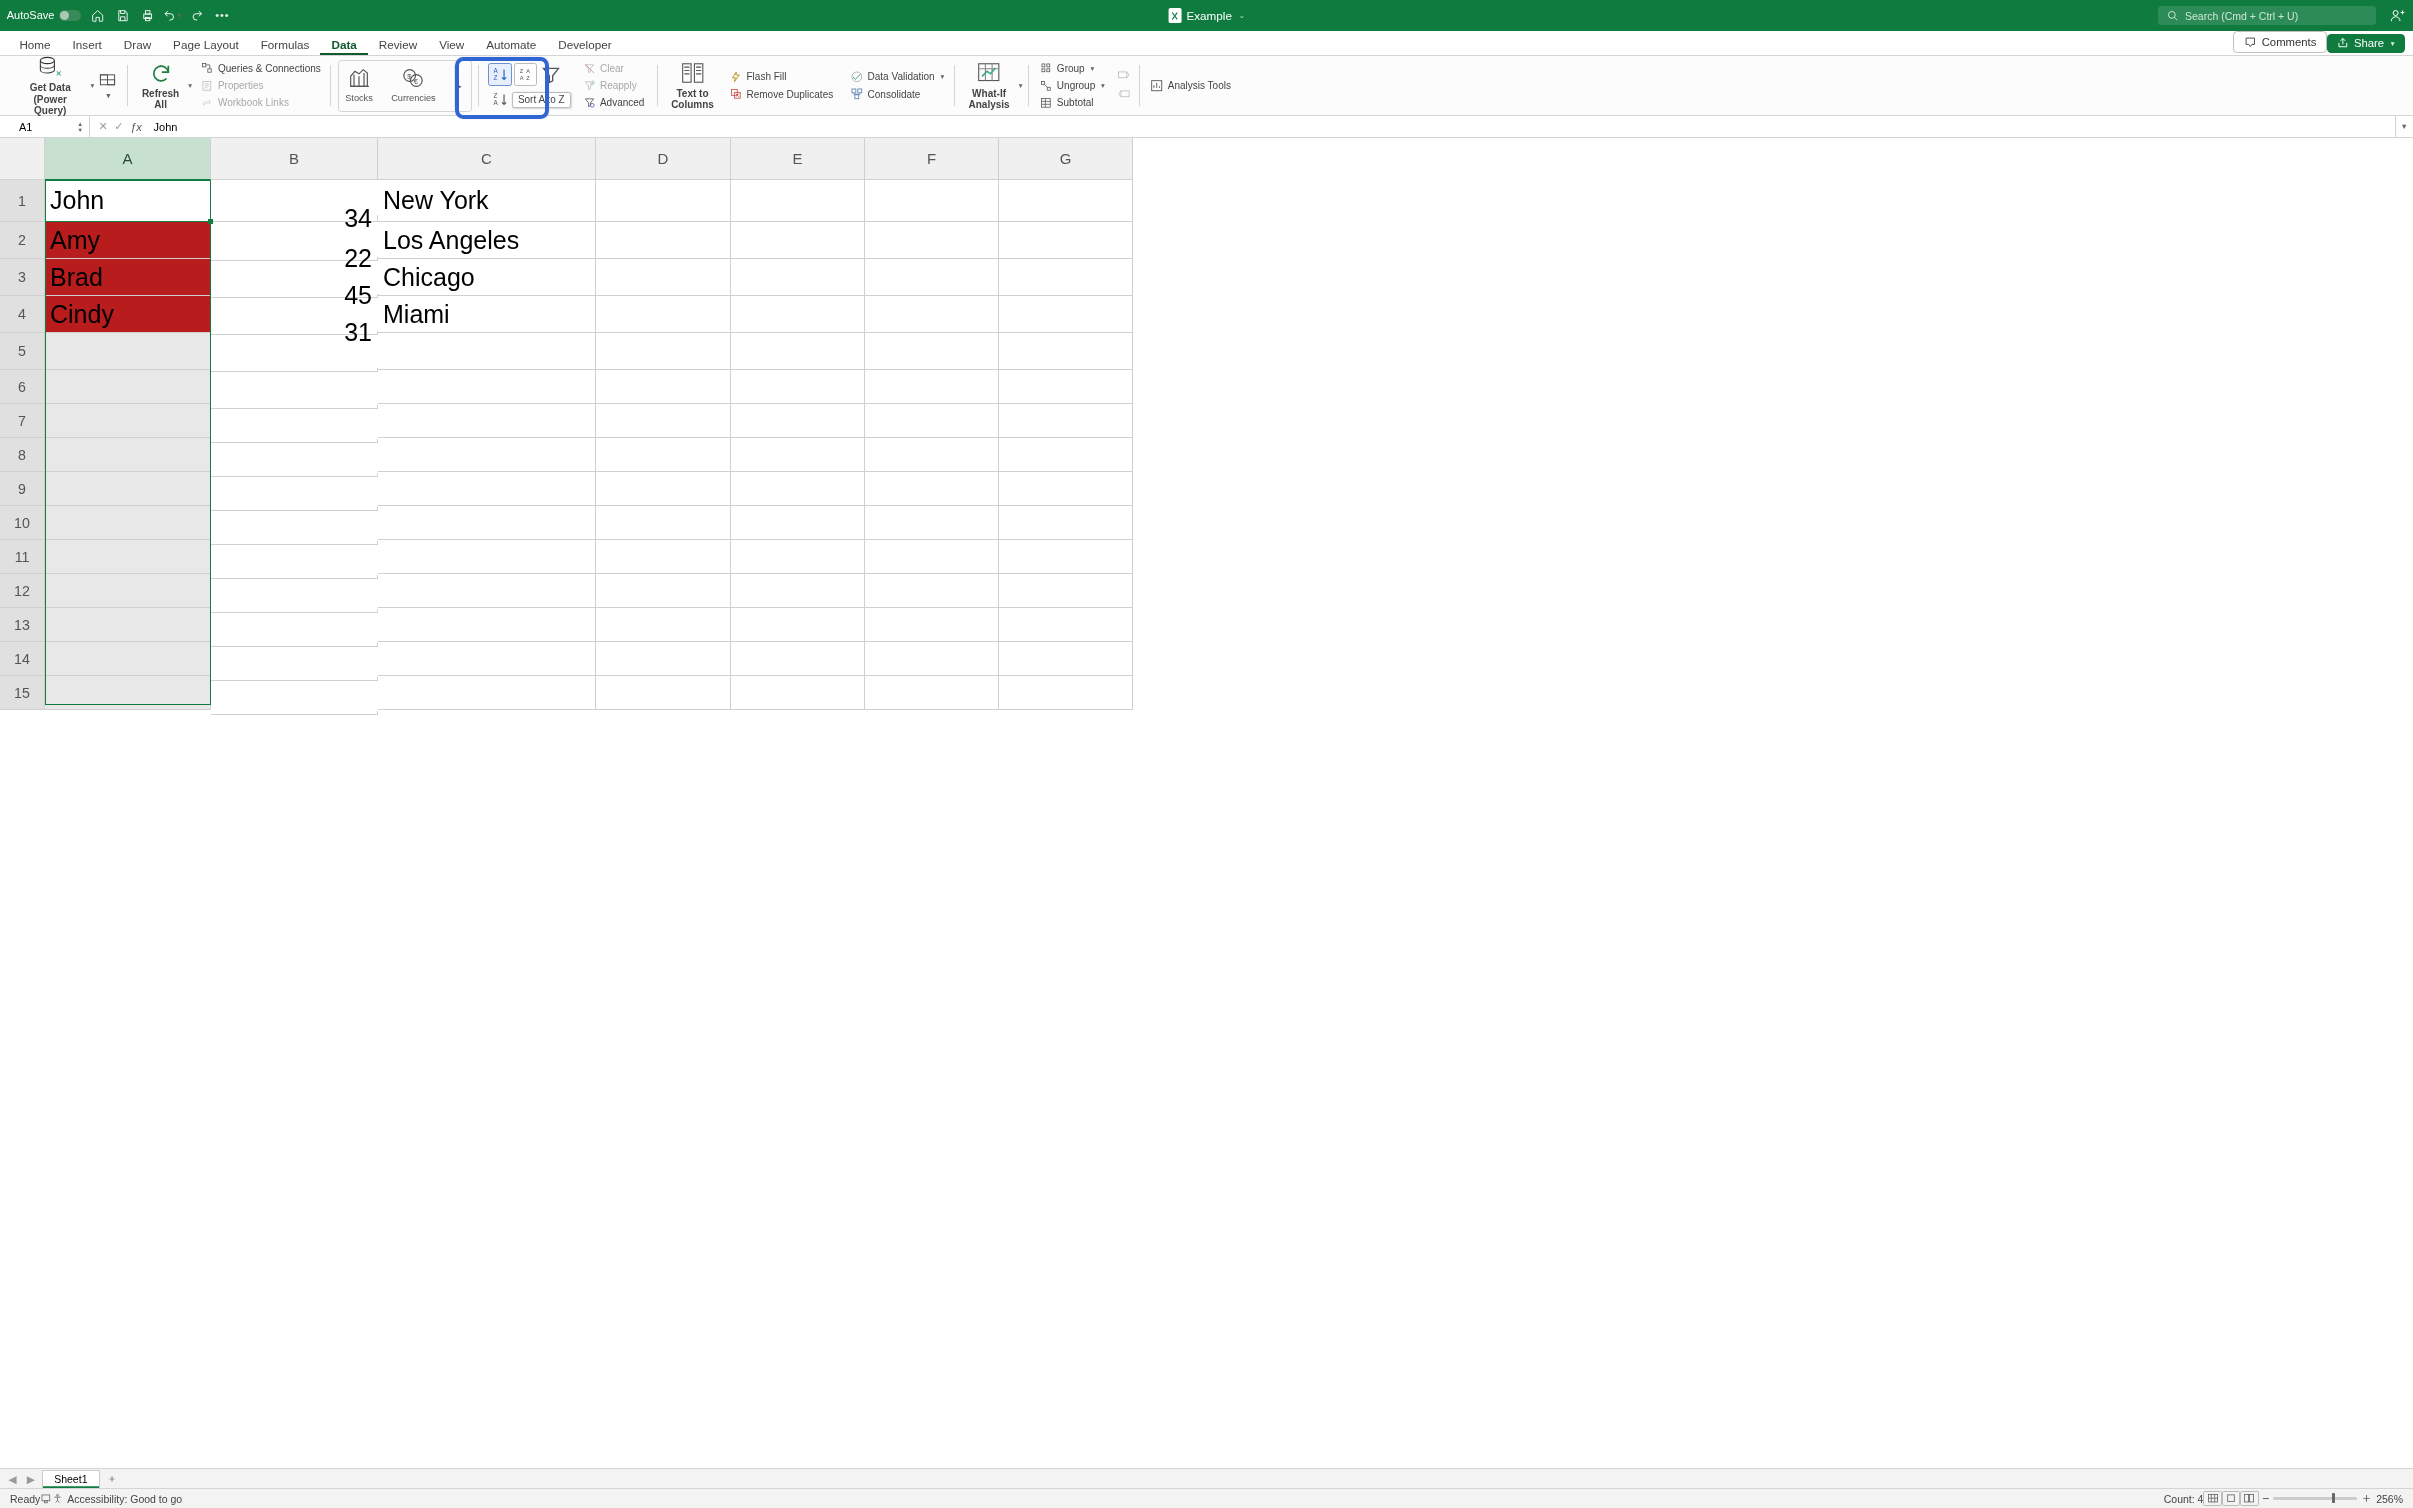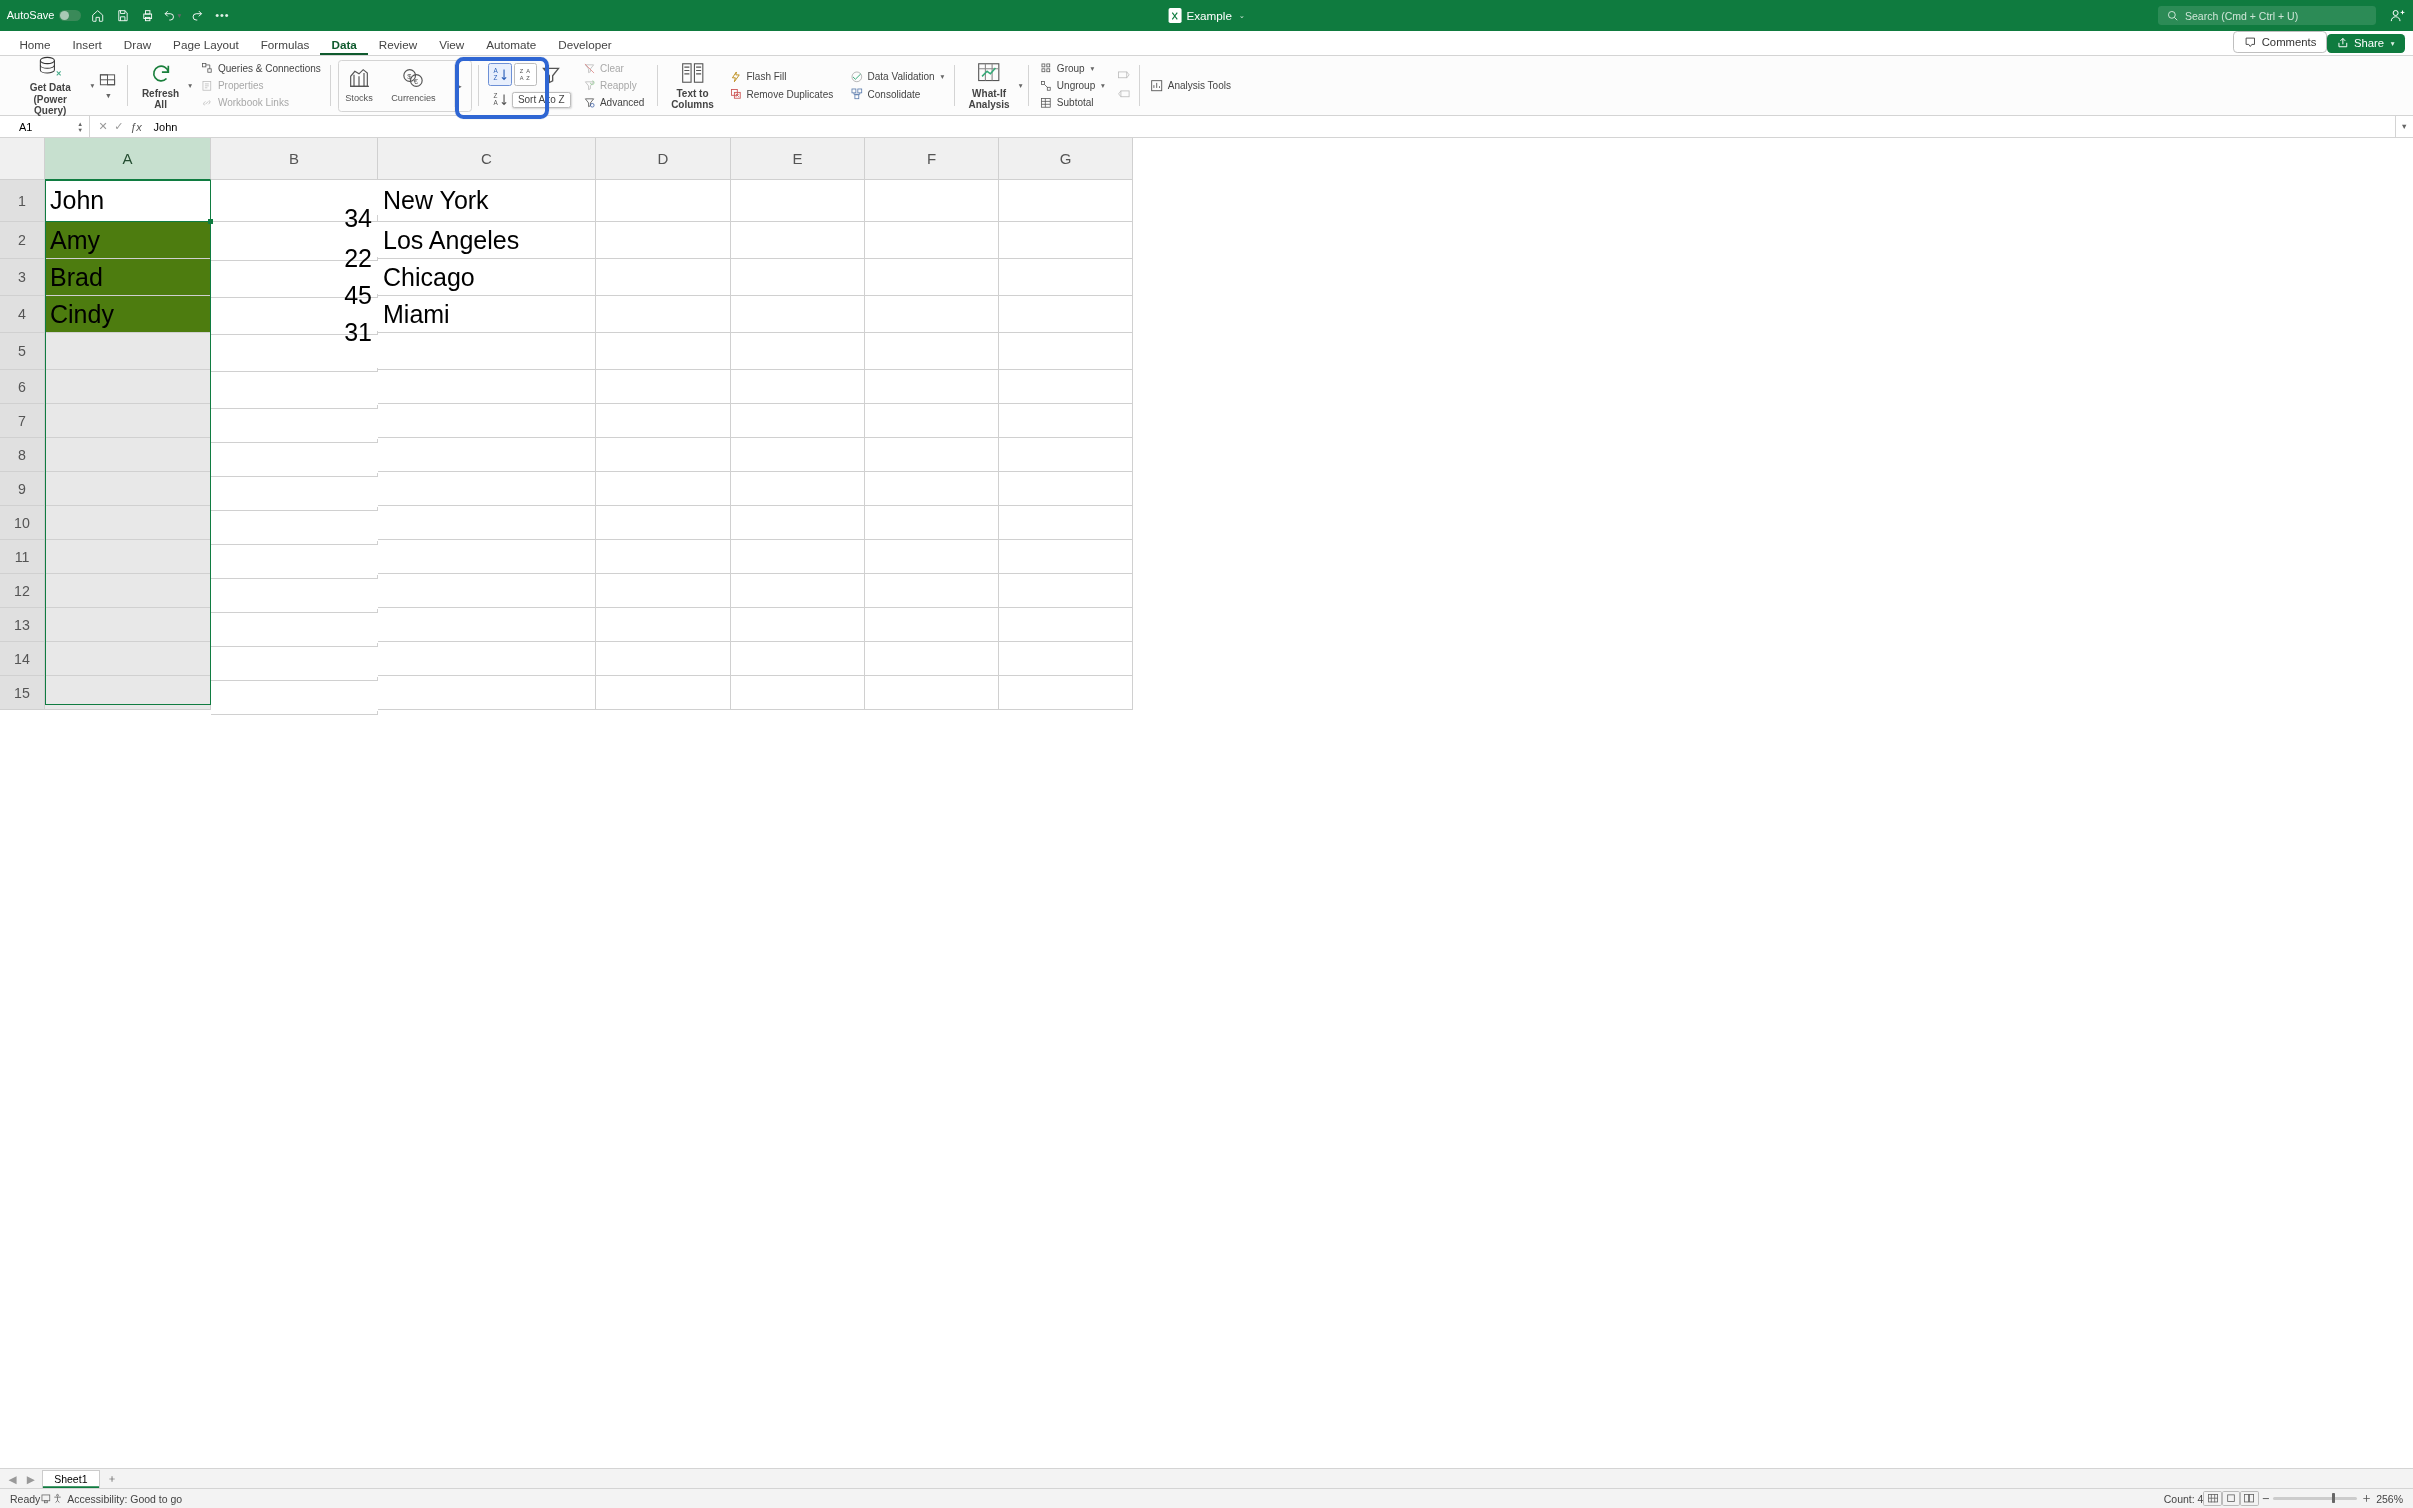--- a/index.html
+++ b/index.html
@@ -148,21 +148,21 @@
   .grid { display: grid; position: absolute; inset:0; }
   .corner { background:#f0f0f0; border-right:0.8px solid var(--grid-border); border-bottom:0.8px solid var(--grid-border); }
   .colhdr, .rowhdr { background:#f0f0f0; display:flex; align-items:center; justify-content:center; font-size:15px; color:#555; }
   .colhdr { border-right:0.8px solid var(--grid-border); border-bottom:0.8px solid var(--grid-border); }
   .rowhdr { border-right:0.8px solid var(--grid-border); border-bottom:0.8px solid var(--grid-border); font-size:14.2px; }
   .colhdr.sel { background:#c7e0cf; color:#244d31; border-bottom:1.7px solid var(--sel-border); font-weight:500; }
   .rowhdr.selcol { background:#e0e0e0; }
   .cell { border-right:0.8px solid var(--grid-border); border-bottom:0.8px solid var(--grid-border); font-size:25px; padding:1.7px 5px; display:flex; align-items:center; overflow:visible; white-space:nowrap; }
   .cell.num { justify-content:flex-end;margin-top:35px; }
   .colsel { background:#e8e8e8; }
-  .colsel.datacell { background:#4d7c0f; }
+  .colsel.datacell { background:#b91c1c; }
   .active-outline {
     position:absolute; border:1.7px solid var(--sel-border);
     pointer-events:none; z-index:5;
   }
   .active-outline::after {
     content:""; position:absolute; right:-3.4px; bottom:-3.4px;
     width:5.9px; height:5.9px; background:var(--sel-border);
   }
   .sel-outline {
     position:absolute; border:1.7px solid var(--sel-border);

